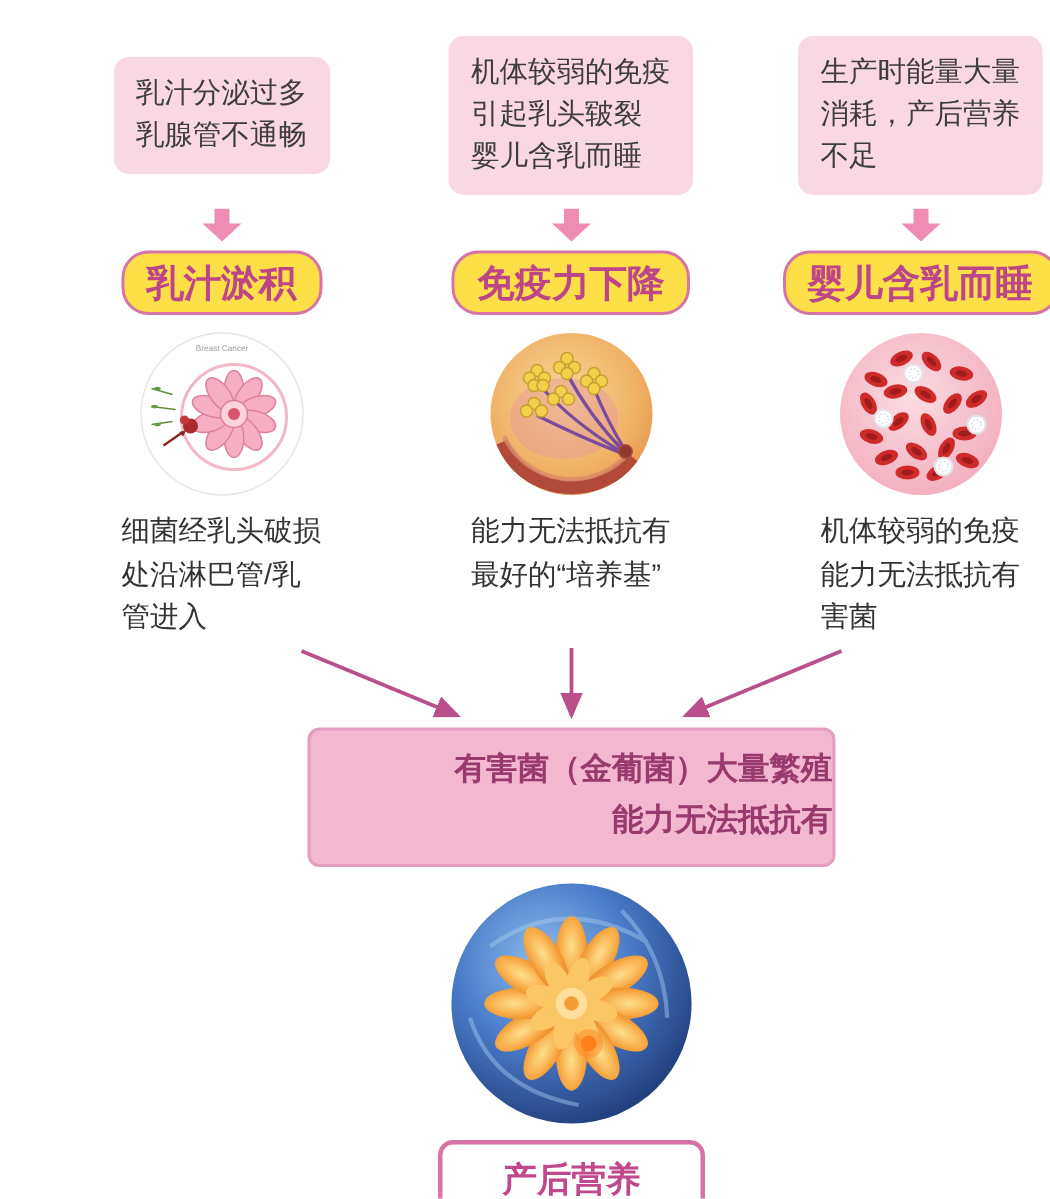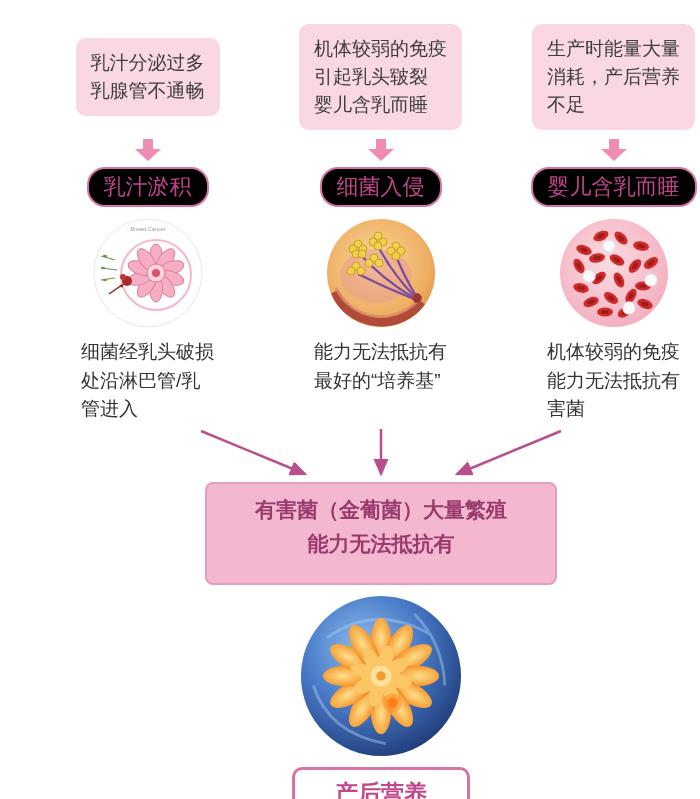--- a/index.html
+++ b/index.html
@@ -27,24 +27,24 @@
     max-width: 210px;
   }
 
   .block-arrow { width: 26px; height: 22px; margin: 5px 0 6px; display: block; }
   .block-arrow path { fill: var(--arrow-pink, #ee8cb4); }
 
   .pill {
     border: 2px solid var(--pill-border, #d873a6);
     border-radius: 18px;
     padding: 3px 15px;
-    font-size: 22px;
-    font-weight: normal;
+    font-size: 25px;
+    font-weight: bold;
     color: var(--pill-text, #bf4589);
-    background: #000000;
+    background: #fde047;
     white-space: nowrap;
   }
 
   .img-circle { width: 110px; height: 110px; margin-top: 11px; border-radius: 50%; display: block; }
 
   .caption {
     margin-top: 10px;
     font-size: 19px;
     line-height: 1.5;
     color: #333333;
@@ -54,22 +54,22 @@
   }
 
   .converge { display: block; margin: 0 auto; }
 
   .result-box {
     width: 352px;
     margin: 2px auto 0;
     background: var(--result-bg, #f3b7d0);
     border: 2px solid var(--result-border, #e49cc0);
     border-radius: 8px;
-    text-align: center;
-    padding: 9px 0 22px;
+    text-align: right;
+    padding: 9px 0 12px;
     font-size: 21px;
     font-weight: bold;
     color: var(--result-text, #993a6e);
     line-height: 1.62;
   }
 
   .final-circle { width: 162px; height: 162px; margin: 10px auto 10px; display: block; }
 
   .final-box {
     width: 178px;
@@ -139,21 +139,21 @@
 
     <div class="column">
       <div class="header-slot">
         <div class="cause-box">机体较弱的免疫
 引起乳头皲裂
 婴儿含乳而睡</div>
       </div>
       <svg class="block-arrow" viewBox="0 0 26 22">
         <path d="M8,0 H18 V10 H26 L13,22 L0,10 H8 Z"></path>
       </svg>
-      <div class="pill">细菌入侵</div>
+      <div class="pill">免疫力下降</div>
       <svg class="img-circle" viewBox="0 0 110 110">
         <defs>
           <radialGradient id="g2a" cx="45%" cy="40%" r="70%">
             <stop offset="0%" stop-color="#f7d89a"></stop>
             <stop offset="70%" stop-color="#efae62"></stop>
             <stop offset="100%" stop-color="#de8a45"></stop>
           </radialGradient>
           <clipPath id="clip2">
               <circle cx="55" cy="55" r="54"></circle>
             </clipPath>

